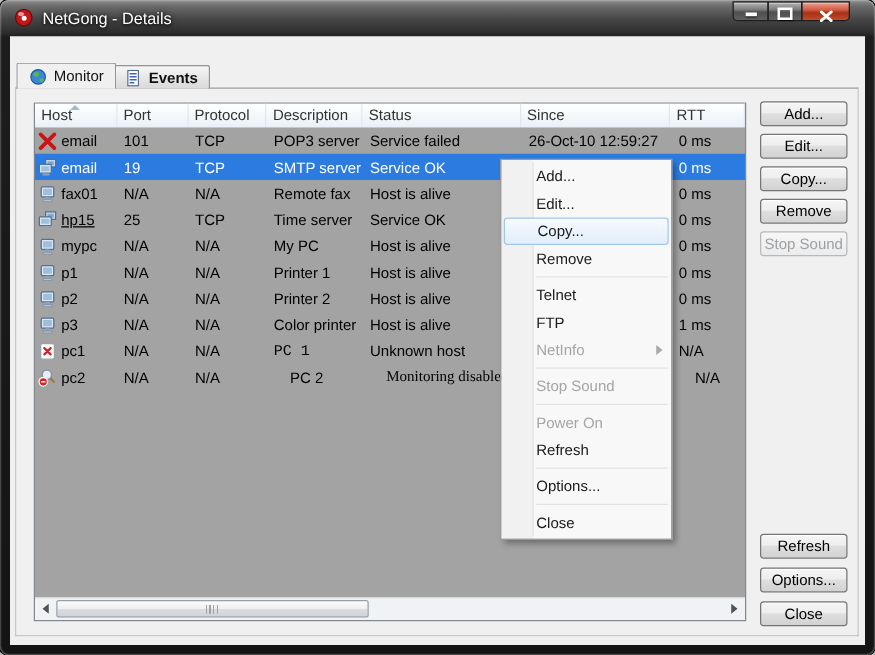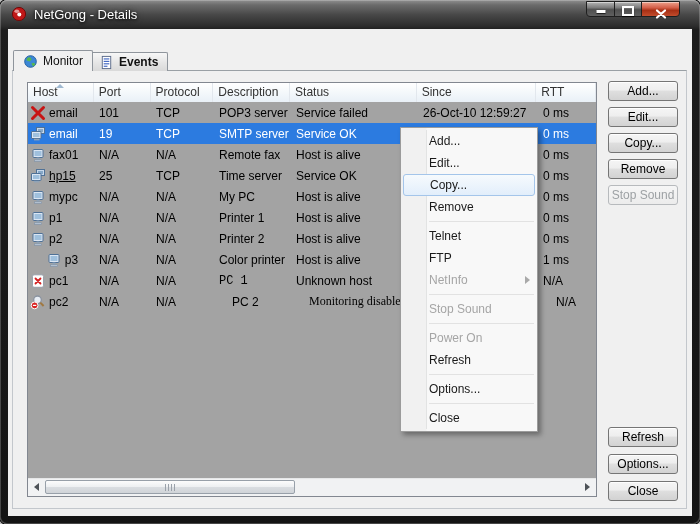--- a/index.html
+++ b/index.html
@@ -265,21 +265,21 @@
               <span>p2</span>
             </div>
             <div class="lv-cell" style="width: 57px;">N/A</div>
             <div class="lv-cell" style="width: 63px;">N/A</div>
             <div class="lv-cell" style="width: 77px;">Printer 2</div>
             <div class="lv-cell" style="width: 127px;">Host is alive</div>
             <div class="lv-cell" style="width: 120px;"></div>
             <div class="lv-cell" style="width: 60px;">0 ms</div>
           </div>
           <div class="lv-row">
-            <div class="lv-cell host-cell" style="width: 66px; justify-content: center;">
+            <div class="lv-cell host-cell" style="width: 66px;">
               <span class="row-icon"><svg width="16" height="16" viewBox="0 0 16 16">
                   <rect x="3" y="2.5" width="10" height="8" rx="1" fill="#dbe6f3" stroke="#4f7196"></rect>
                   <rect x="4.5" y="4" width="7" height="5" fill="#9fc0dd"></rect>
                   <rect x="6.5" y="10.5" width="3" height="2" fill="#8fa3b8"></rect>
                   <rect x="4.5" y="12.8" width="7" height="1.6" fill="#b7c5d5" stroke="#7d8fa5" stroke-width=".6"></rect>
                 </svg></span>
               <span>p3</span>
             </div>
             <div class="lv-cell" style="width: 57px;">N/A</div>
             <div class="lv-cell" style="width: 63px;">N/A</div>

